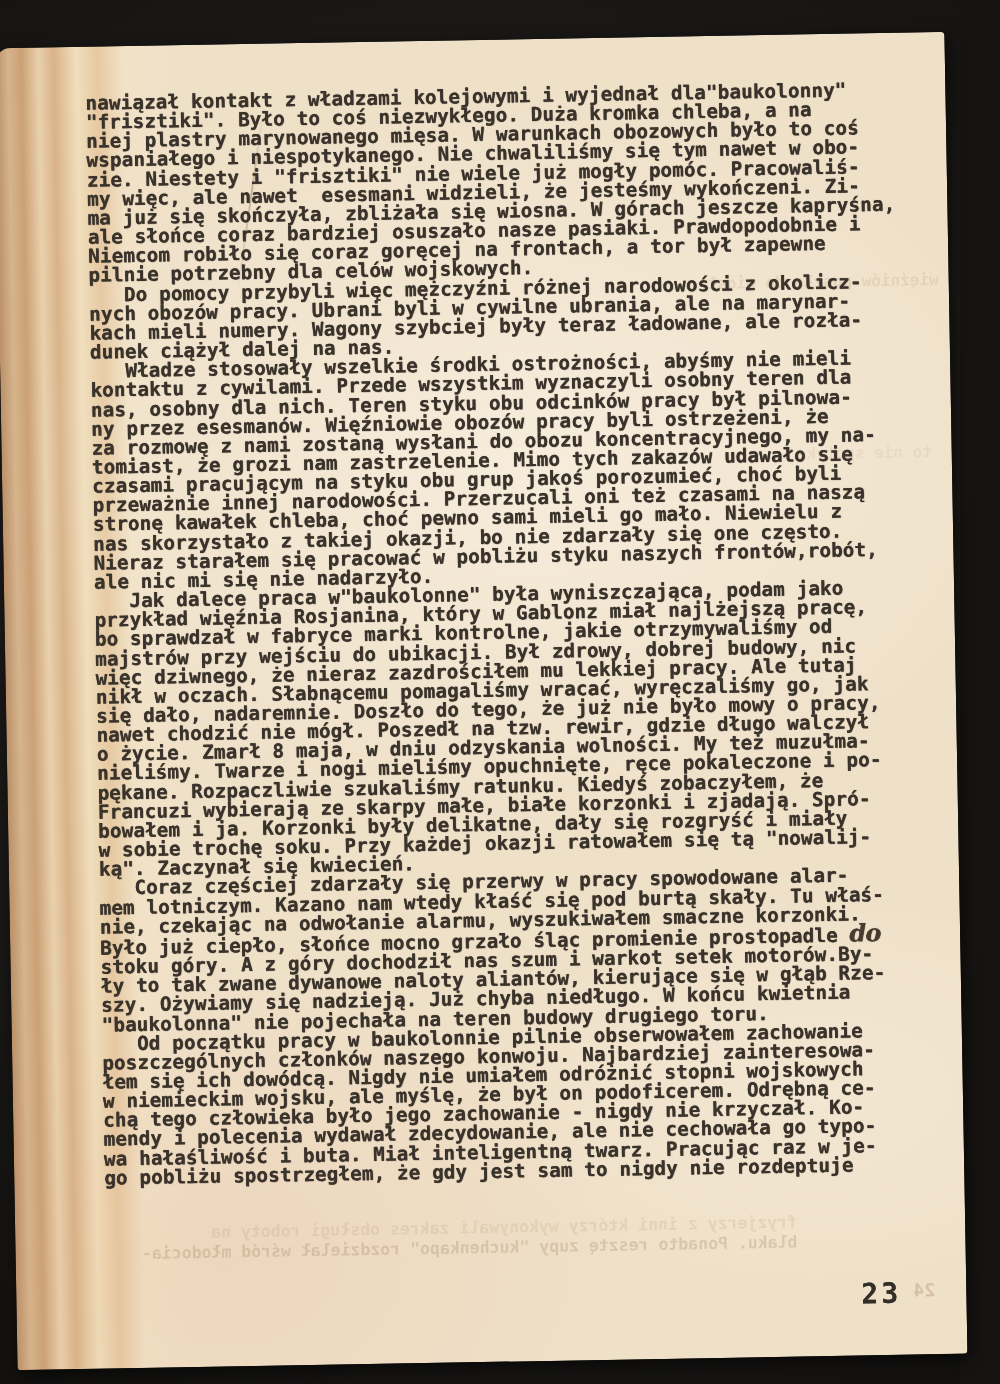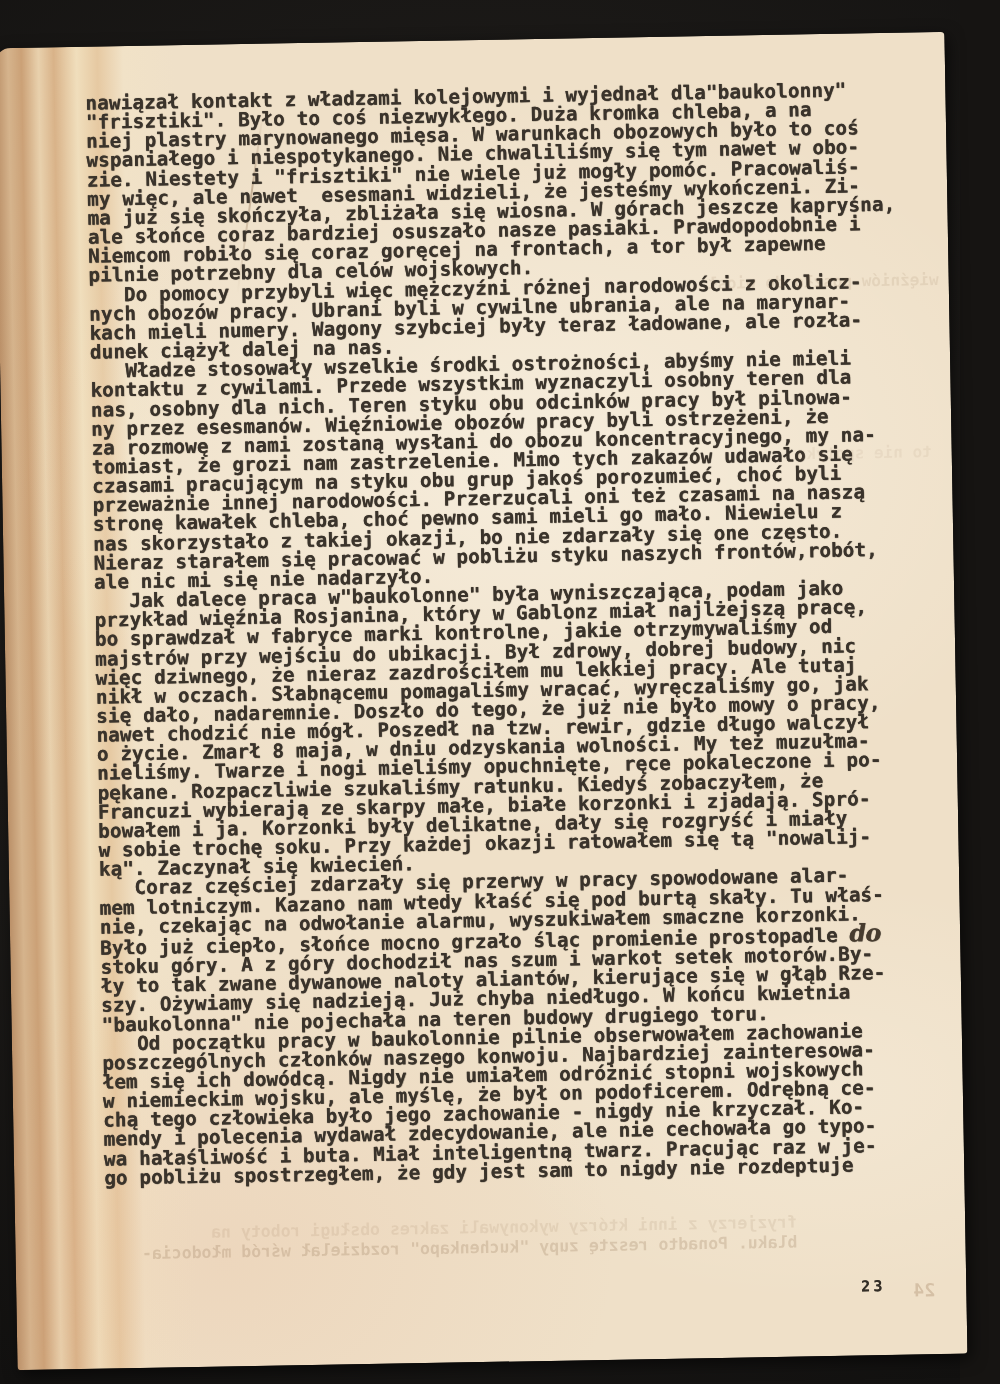--- a/index.html
+++ b/index.html
@@ -66,21 +66,21 @@
     font-weight: 600;
     font-size: 24px;
     color: #473c2f;
     letter-spacing: -1px;
   }
   .page-number {
     position: absolute;
     left: 845px; top: 1244px;
     font-family: "DejaVu Sans Mono", monospace;
     font-weight: 700;
-    font-size: 15px;
+    font-size: 28px;
     letter-spacing: 3px;
     color: #332e27;
     text-shadow: 0 0 0.6px rgba(51,46,39,0.8);
   }
   .bleed-number {
     position: absolute;
     left: 897px; top: 1247px;
     transform: scaleX(-1);
     font-family: "DejaVu Sans Mono", monospace;
     font-weight: 700;

